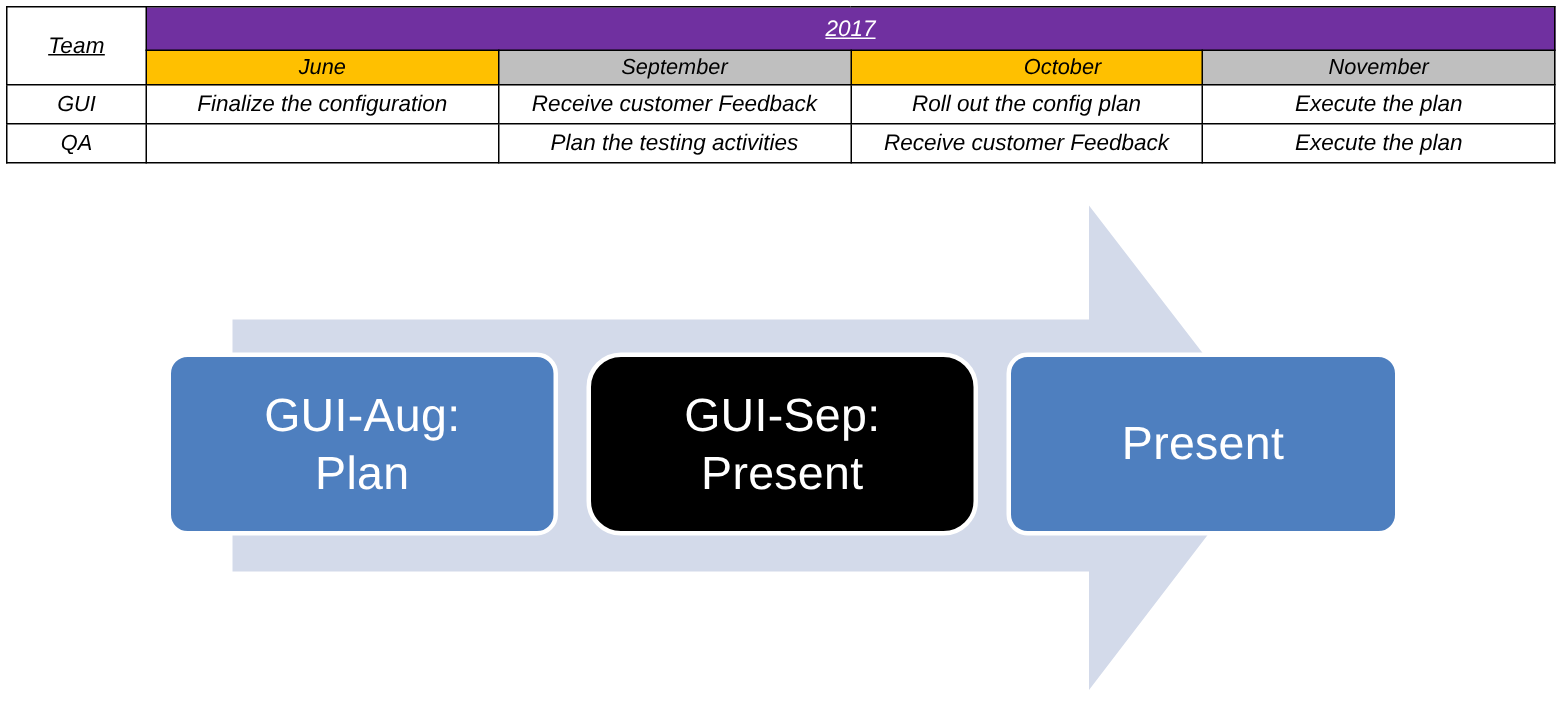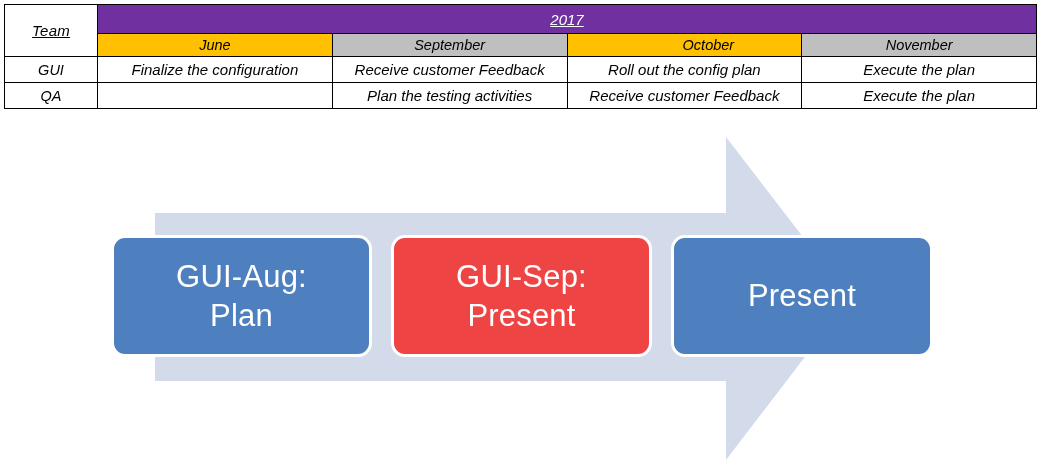--- a/index.html
+++ b/index.html
@@ -149,21 +149,21 @@
 
   <svg id="arrow-shape" viewBox="0 0 1041 355" preserveAspectRatio="none">
     <polygon id="arrow-polygon" points="155,97 726,97 726,21 850,182 726,344 726,265 155,265" fill="#D3DAEA"></polygon>
   </svg>
 
   <div class="stage-box" id="stage-box-1" style="background: rgb(78, 127, 191); border-color: rgb(255, 255, 255); color: rgb(255, 255, 255);">
     <span class="stage-line">GUI-Aug:</span>
     <span class="stage-line">Plan</span>
   </div>
 
-  <div class="stage-box" id="stage-box-2" style="background: #ef4444; border-color: rgb(255, 255, 255); color: rgb(255, 255, 255);">
+  <div class="stage-box" id="stage-box-2" style="background: #000000; border-color: rgb(255, 255, 255); color: rgb(255, 255, 255); border-radius: 23px;">
     <span class="stage-line">GUI-Sep:</span>
     <span class="stage-line">Present</span>
   </div>
 
   <div class="stage-box" id="stage-box-3" style="background: rgb(78, 127, 191); border-color: rgb(255, 255, 255); color: rgb(255, 255, 255);">
     <span class="stage-line">Present</span>
   </div>
 
 </div>
 

